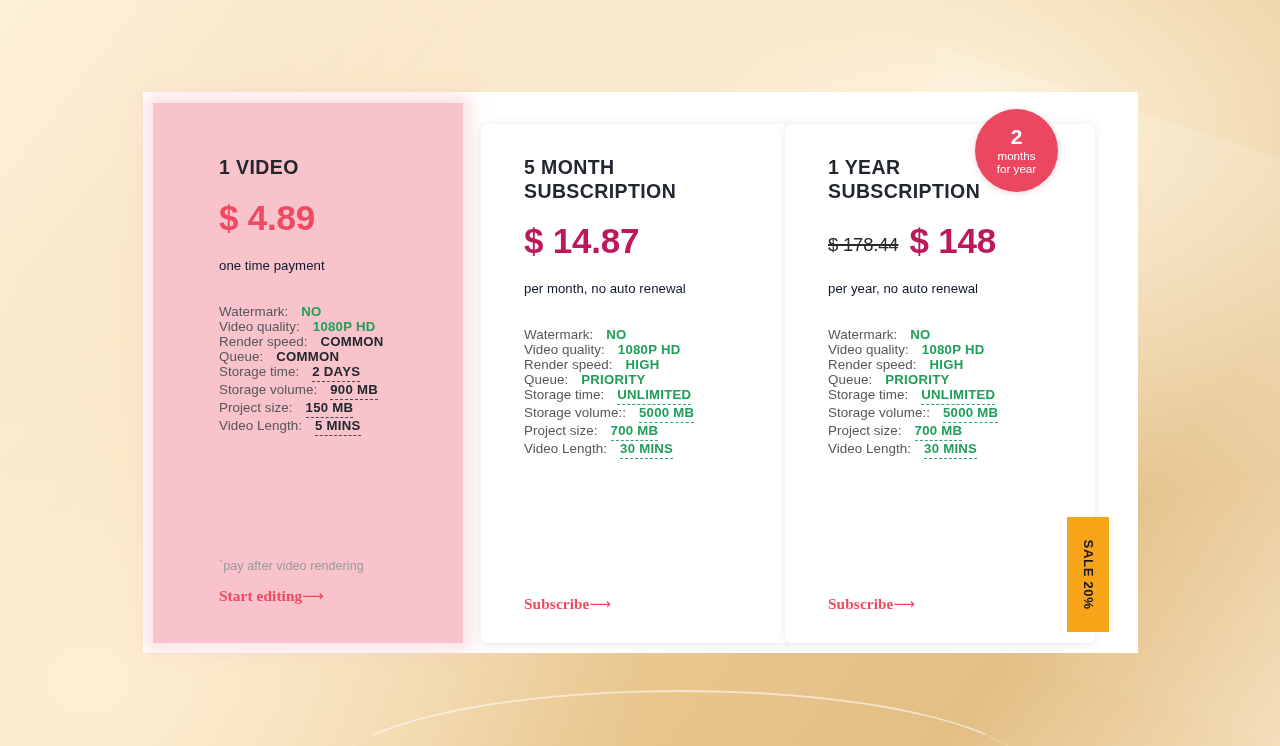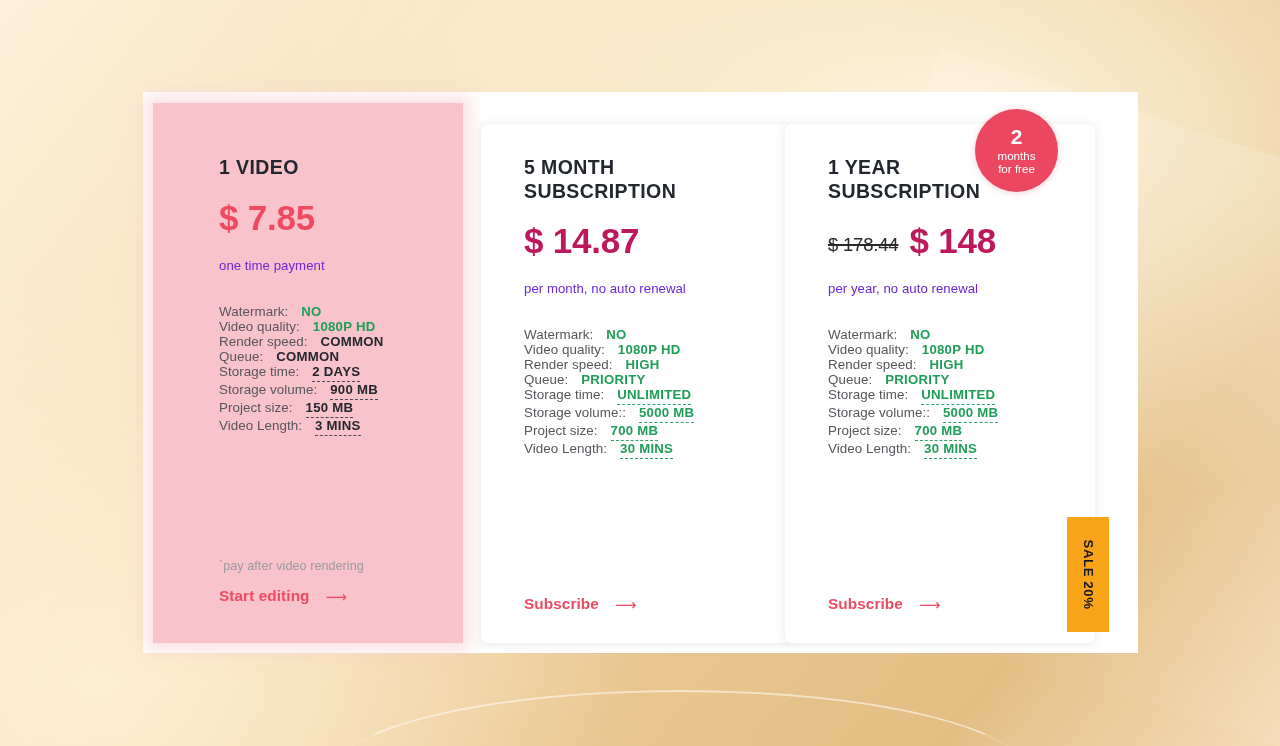--- a/index.html
+++ b/index.html
@@ -129,21 +129,21 @@
     text-decoration: line-through;
     text-decoration-thickness: 1.5px;
     letter-spacing: -0.2px;
     position: relative;
     top: -2px;
   }
 
   .price-note {
     margin-top: 14px;
     font-size: 13.2px;
-    color: #6d28d9;
+    color: #0f172a;
     letter-spacing: 0.05px;
   }
 
   
   .features {
     margin-top: 31px;
     display: flex;
     flex-direction: column;
     gap: 0;
   }
@@ -187,31 +187,30 @@
   .foot-note {
     font-size: 12.6px;
     color: #9a9aa0;
     margin-bottom: 14px;
     letter-spacing: 0.05px;
   }
 
   .cta {
     display: inline-flex;
     align-items: center;
-    gap: 16px;
     font-size: 15.3px;
     font-weight: bold;
     color: #ef4a62;
     text-decoration: none;
     letter-spacing: 0.1px;
     cursor: pointer;
     background: none;
     border: none;
     padding: 0;
-    font-family: Liberation Sans, sans-serif;
+    font-family: Liberation Serif, serif;
   }
   .cta .arrow {
     display: inline-block;
     font-size: 15px;
     font-weight: normal;
     color: #ef4a62;
     line-height: 1;
   }
 
   
@@ -273,21 +272,21 @@
 
 <div class="panel">
   <div class="cards">
 
     <div class="card card-1">
       <div class="card-title">
         <span>1 VIDEO</span>
       </div>
 
       <div class="price-row">
-        <span class="price pink">$ 7.85</span>
+        <span class="price pink">$ 4.89</span>
       </div>
 
       <div class="price-note">one time payment</div>
 
       <div class="features">
         <div class="feature">
           <span class="lbl">Watermark:</span>
           <span class="val green">NO</span>
         </div>
         <div class="feature">
@@ -309,21 +308,21 @@
         <div class="feature">
           <span class="lbl">Storage volume:</span>
           <span class="val dashed-dark">900 MB</span>
         </div>
         <div class="feature">
           <span class="lbl">Project size:</span>
           <span class="val dashed-dark">150 MB</span>
         </div>
         <div class="feature">
           <span class="lbl">Video Length:</span>
-          <span class="val dashed-dark">3 MINS</span>
+          <span class="val dashed-dark">5 MINS</span>
         </div>
       </div>
 
       <div class="card-foot">
         <div class="foot-note">`pay after video rendering</div>
         <button class="cta">
           <span>Start editing</span>
           <span class="arrow">⟶</span>
         </button>
       </div>
@@ -436,21 +435,21 @@
         <button class="cta">
           <span>Subscribe</span>
           <span class="arrow">⟶</span>
         </button>
       </div>
     </div>
 
     <div class="badge">
       <span class="num">2</span>
       <span class="txt">months</span>
-      <span class="txt">for free</span>
+      <span class="txt">for year</span>
     </div>
 
     <div class="sale-tag">
       <span>SALE 20%</span>
     </div>
 
   </div>
 </div>
 
 </body></html>

